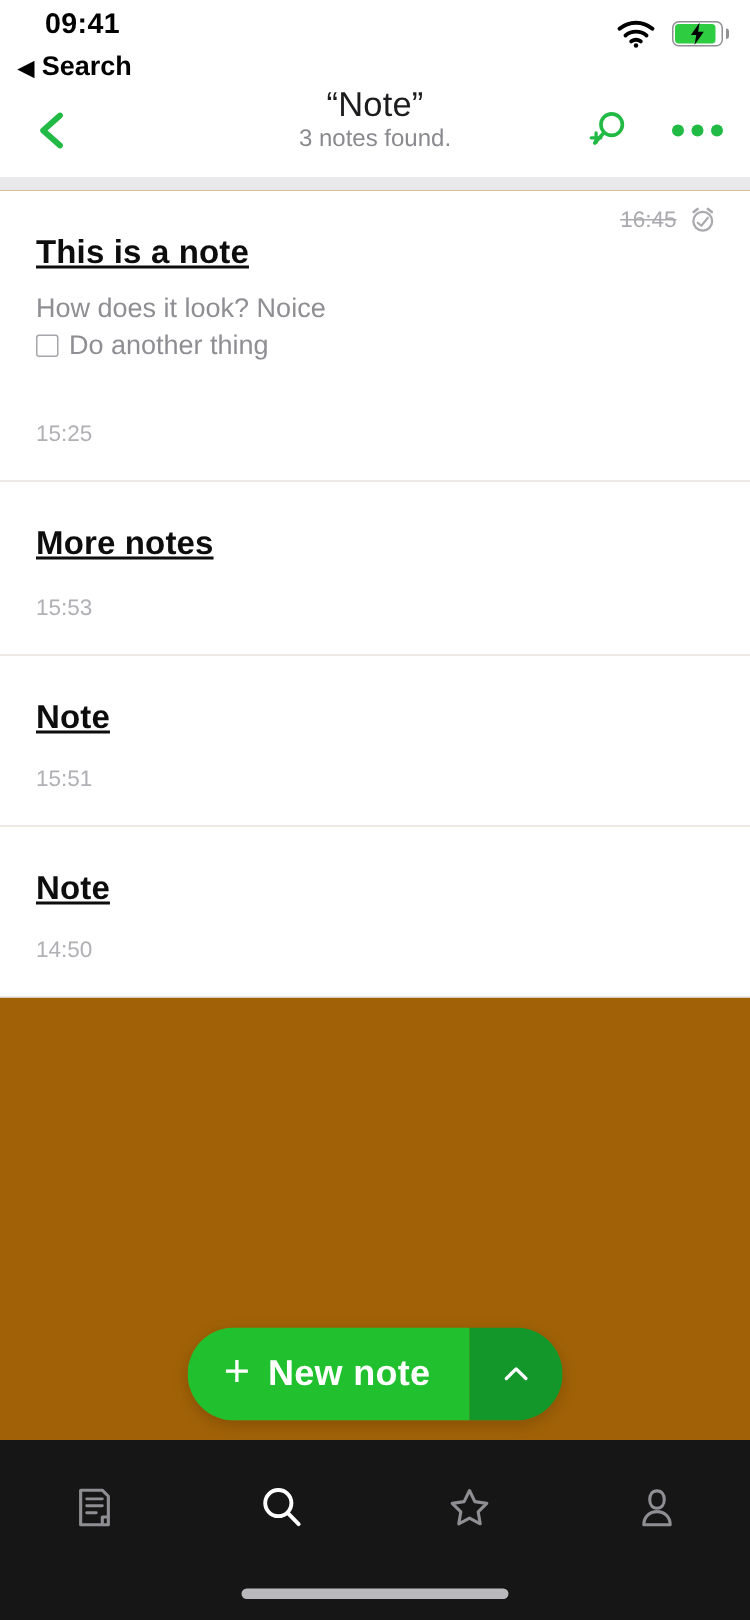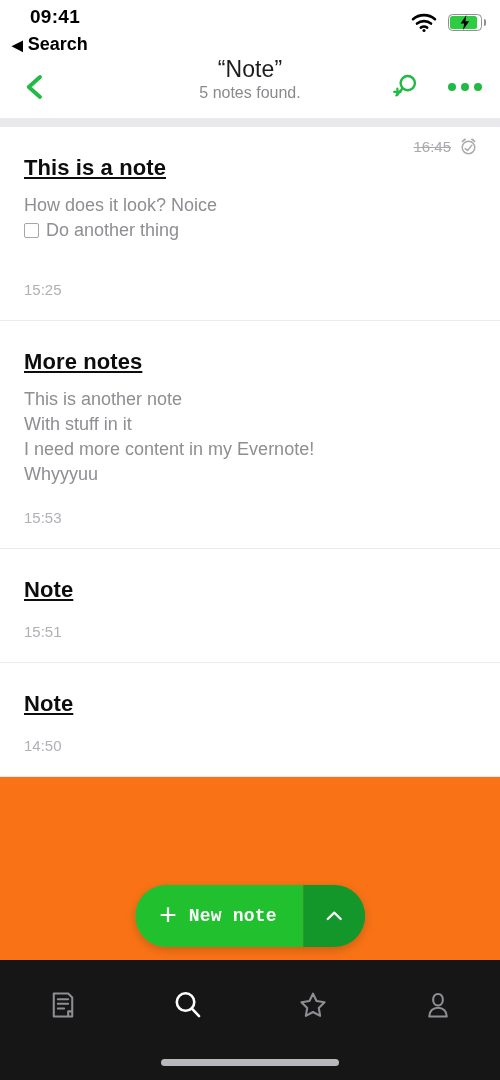--- a/index.html
+++ b/index.html
@@ -47,21 +47,21 @@
   .nav-sub { font-size:16px; color:#8a8a8e; line-height:1.3; margin-top:1px; }
   .nav-actions { position:absolute; right:14px; top:50%; transform:translateY(-50%); display:flex; align-items:center; gap:18px; }
   .nav-icon-btn { width:42px; height:42px; display:flex; align-items:center; justify-content:center; }
   .dots { display:flex; gap:5px; align-items:center; }
   .dots i { width:8px; height:8px; border-radius:50%; background:#21ba45; display:block; }
 
   
   .band { flex:0 0 9px; background:#e9e9ec; }
 
   
-  .list { flex:1 1 auto; position:relative; overflow:hidden; background:#f97316; }
+  .list { flex:1 1 auto; position:relative; overflow:hidden; background:#a16207; }
   .note { position:relative; padding:0 24px; border-bottom:1px solid #ebebef; background:#fff; }
   .note-reminder {
     position:absolute; right:22px; top:10px;
     display:flex; align-items:center; gap:8px;
   }
   .note-reminder .rtime { font-size:15px; color:#a9a9ae; text-decoration:line-through; }
   .note-title { font-size:22px; font-weight:bold; color:#0d0d0d; letter-spacing:.1px;text-decoration:underline; }
   .note-body { margin-top:12px; }
   .note-line { font-size:18px; color:#8e8e93; line-height:25px; display:flex; align-items:center; }
   .note-line .cb {
@@ -72,21 +72,21 @@
   .fab {
     position:absolute; left:50%; transform:translateX(-50%);
     display:flex; align-items:stretch; height:62px; border-radius:31px; overflow:hidden;
     box-shadow:0 3px 10px rgba(0,0,0,.18);
   }
   .fab-main {
     background:#21c02f; display:flex; align-items:center; gap:12px;
     padding:0 26px 0 24px; color:#fff;
   }
   .fab-plus { font-size:30px; font-weight:300; line-height:1; margin-top:-3px; }
-  .fab-label { font-size:18px; font-weight:bold; letter-spacing:.2px;font-family:Liberation Mono, monospace; }
+  .fab-label { font-size:24px; font-weight:bold; letter-spacing:.2px; }
   .fab-more { background:#13962a; width:62px; display:flex; align-items:center; justify-content:center; }
 
   
   .tabbar {
     flex:0 0 120px; height:120px; background:#161617;
     position:relative; display:flex; align-items:flex-start; padding-top:18px;
   }
   .tab { flex:1; display:flex; align-items:center; justify-content:center; height:54px; }
   .home-indicator {
     position:absolute; bottom:14px; left:50%; transform:translateX(-50%);
@@ -125,21 +125,21 @@
   </div>
 
   <div class="navbar">
     <div class="nav-back">
       <svg viewBox="0 0 24 24" width="30" height="30">
         <path d="M16 4 L7 12 L16 20" stroke="#21ba45" stroke-width="3.1" fill="none" stroke-linecap="round" stroke-linejoin="round"></path>
       </svg>
     </div>
     <div class="nav-title-wrap">
       <div class="nav-title">“Note”</div>
-      <div class="nav-sub">5 notes found.</div>
+      <div class="nav-sub">3 notes found.</div>
     </div>
     <div class="nav-actions">
       <div class="nav-icon-btn">
         <svg viewBox="0 0 26 26" width="30" height="30">
           <circle cx="15.4" cy="9.6" r="6.2" stroke="#21ba45" stroke-width="2.1" fill="none"></circle>
           <path d="M10.8 14.4 L5.6 20.2" stroke="#21ba45" stroke-width="2.1" fill="none" stroke-linecap="round"></path>
           <path d="M3.6 17.2 L9.2 17.2 M6.4 14.4 L6.4 20" stroke="#21ba45" stroke-width="1.9" stroke-linecap="round"></path>
         </svg>
       </div>
       <div class="nav-icon-btn">
@@ -173,34 +173,20 @@
         <div class="note-line">
           <span class="cb"></span>
           <span>Do another thing</span>
         </div>
       </div>
       <div class="note-time" style="margin-top:38px;">15:25</div>
     </div>
 
     <div class="note" style="padding-top:28px;padding-bottom:22px;">
       <div class="note-title">More notes</div>
-      <div class="note-body">
-        <div class="note-line">
-          <span>This is another note</span>
-        </div>
-        <div class="note-line">
-          <span>With stuff in it</span>
-        </div>
-        <div class="note-line">
-          <span>I need more content in my Evernote!</span>
-        </div>
-        <div class="note-line">
-          <span>Whyyyuu</span>
-        </div>
-      </div>
       <div class="note-time" style="margin-top:22px;">15:53</div>
     </div>
 
     <div class="note" style="padding-top:28px;padding-bottom:22px;">
       <div class="note-title">Note</div>
       <div class="note-time" style="margin-top:20px;">15:51</div>
     </div>
 
     <div class="note" style="padding-top:28px;padding-bottom:22px;">
       <div class="note-title">Note</div>

